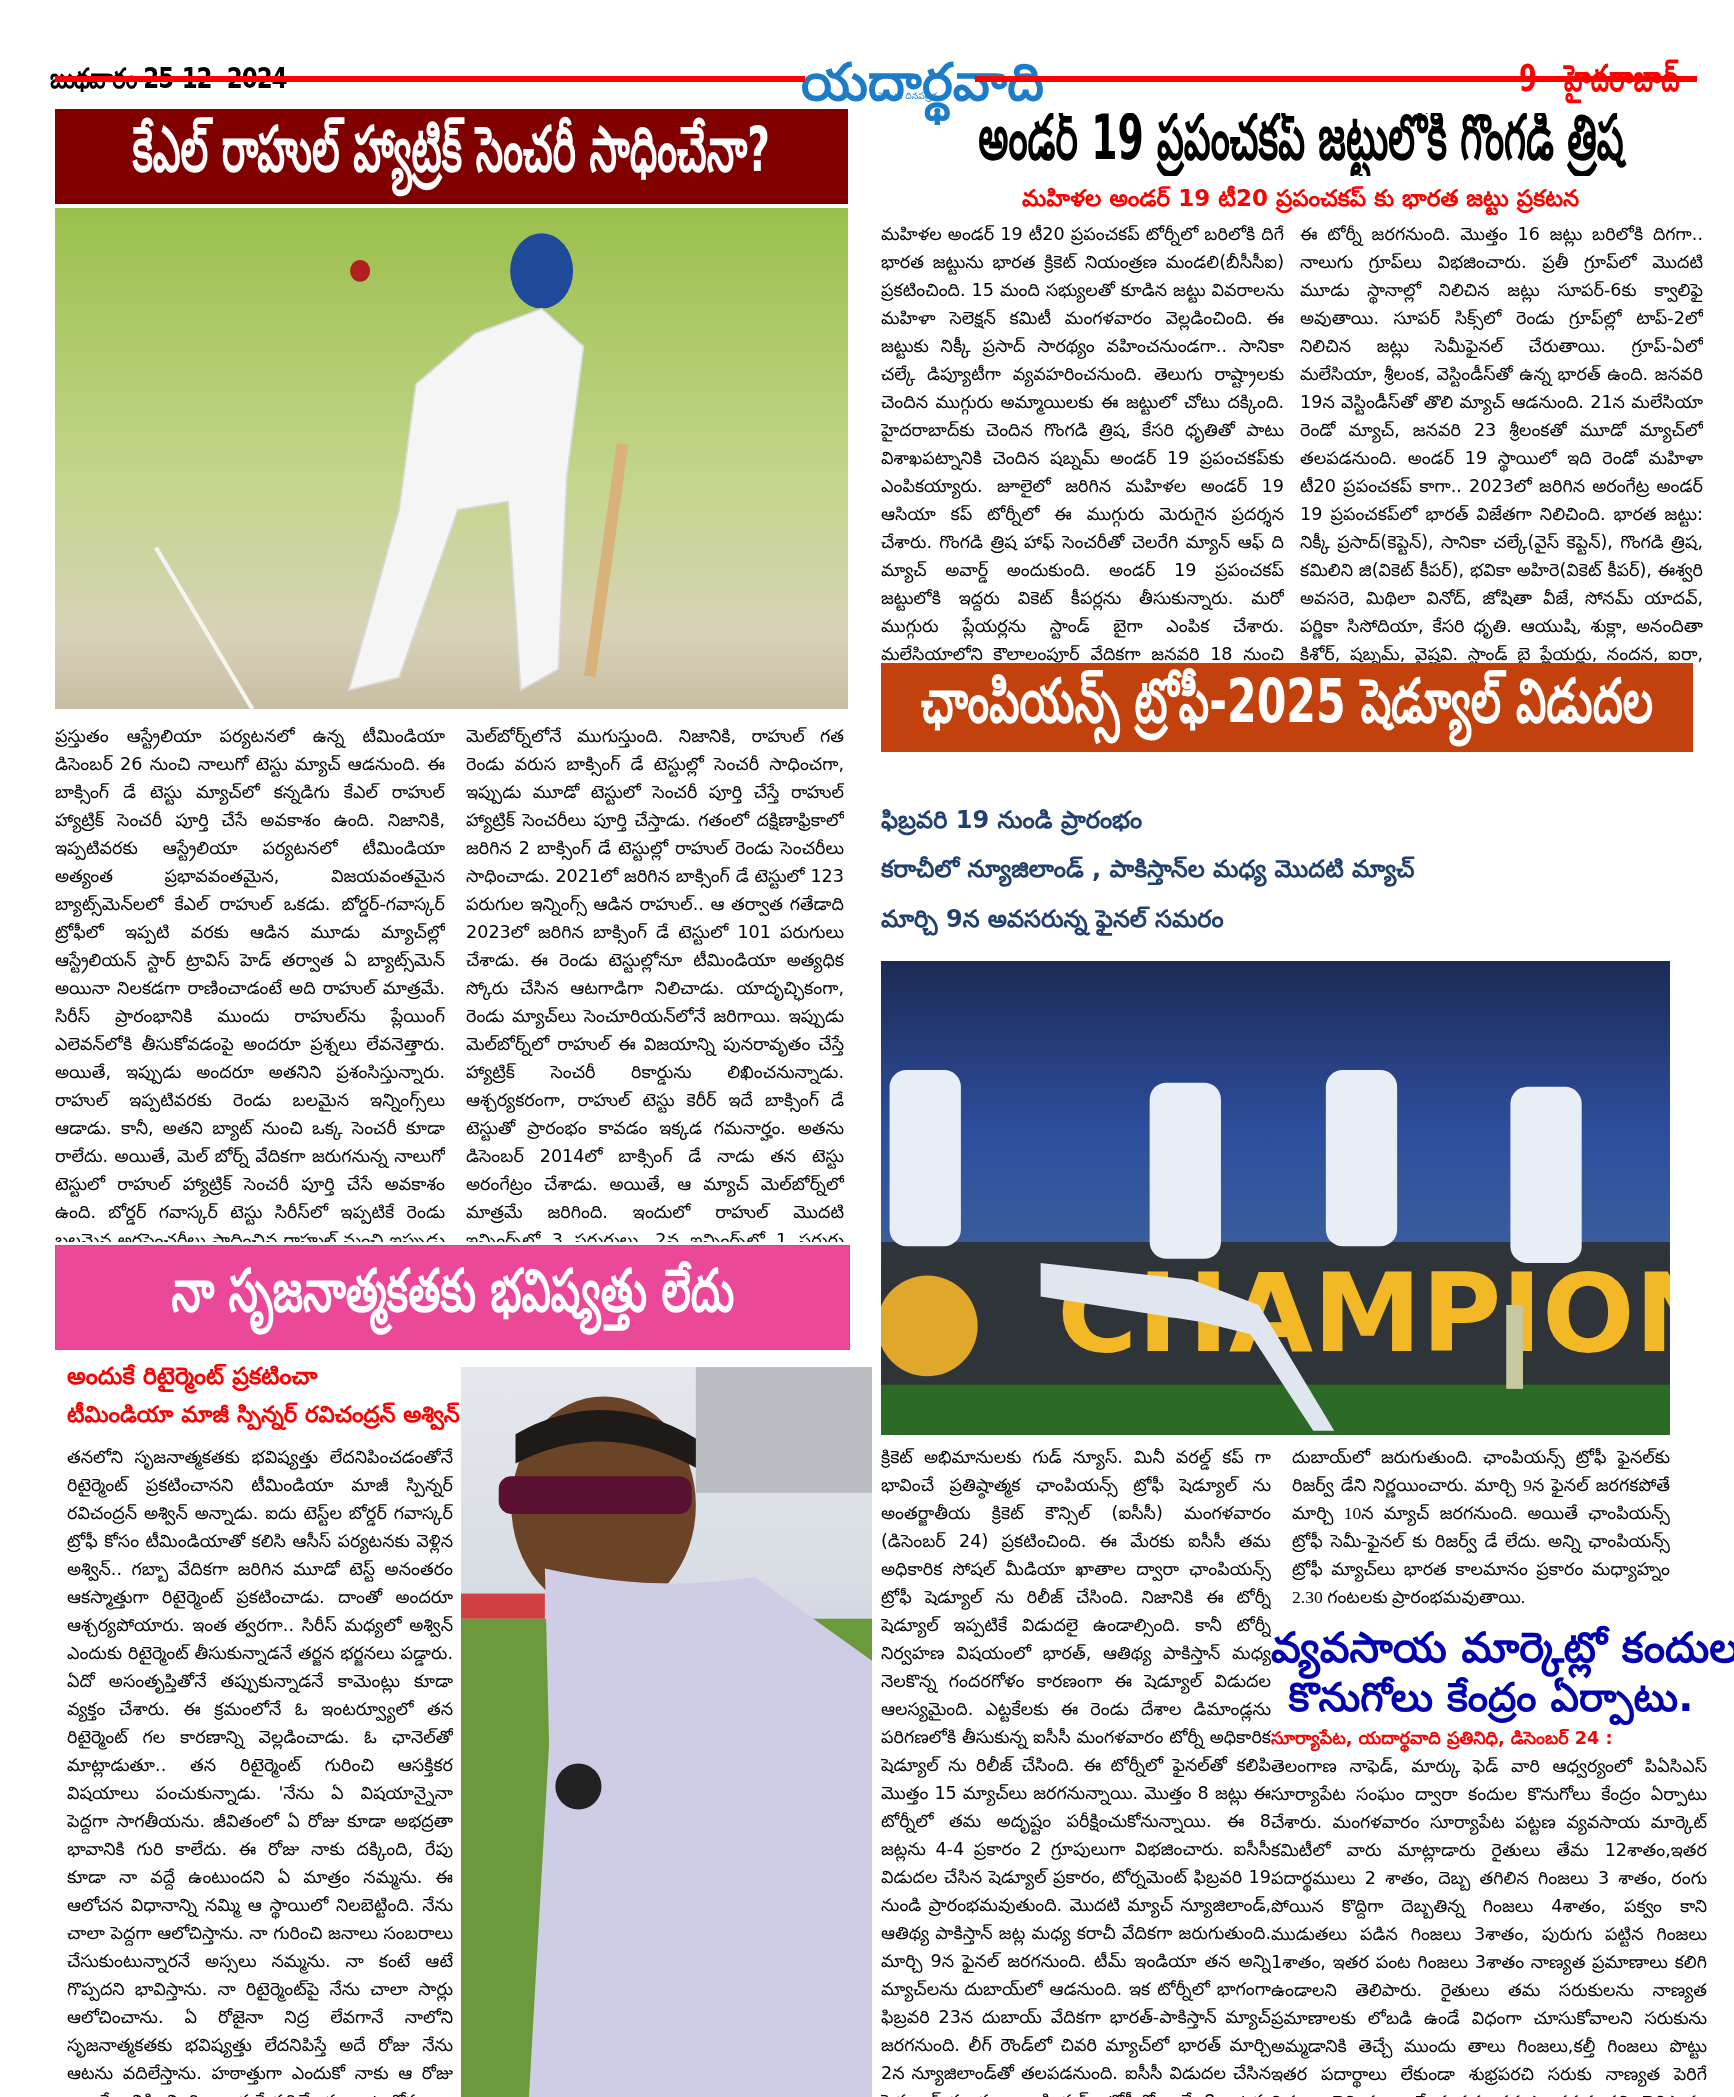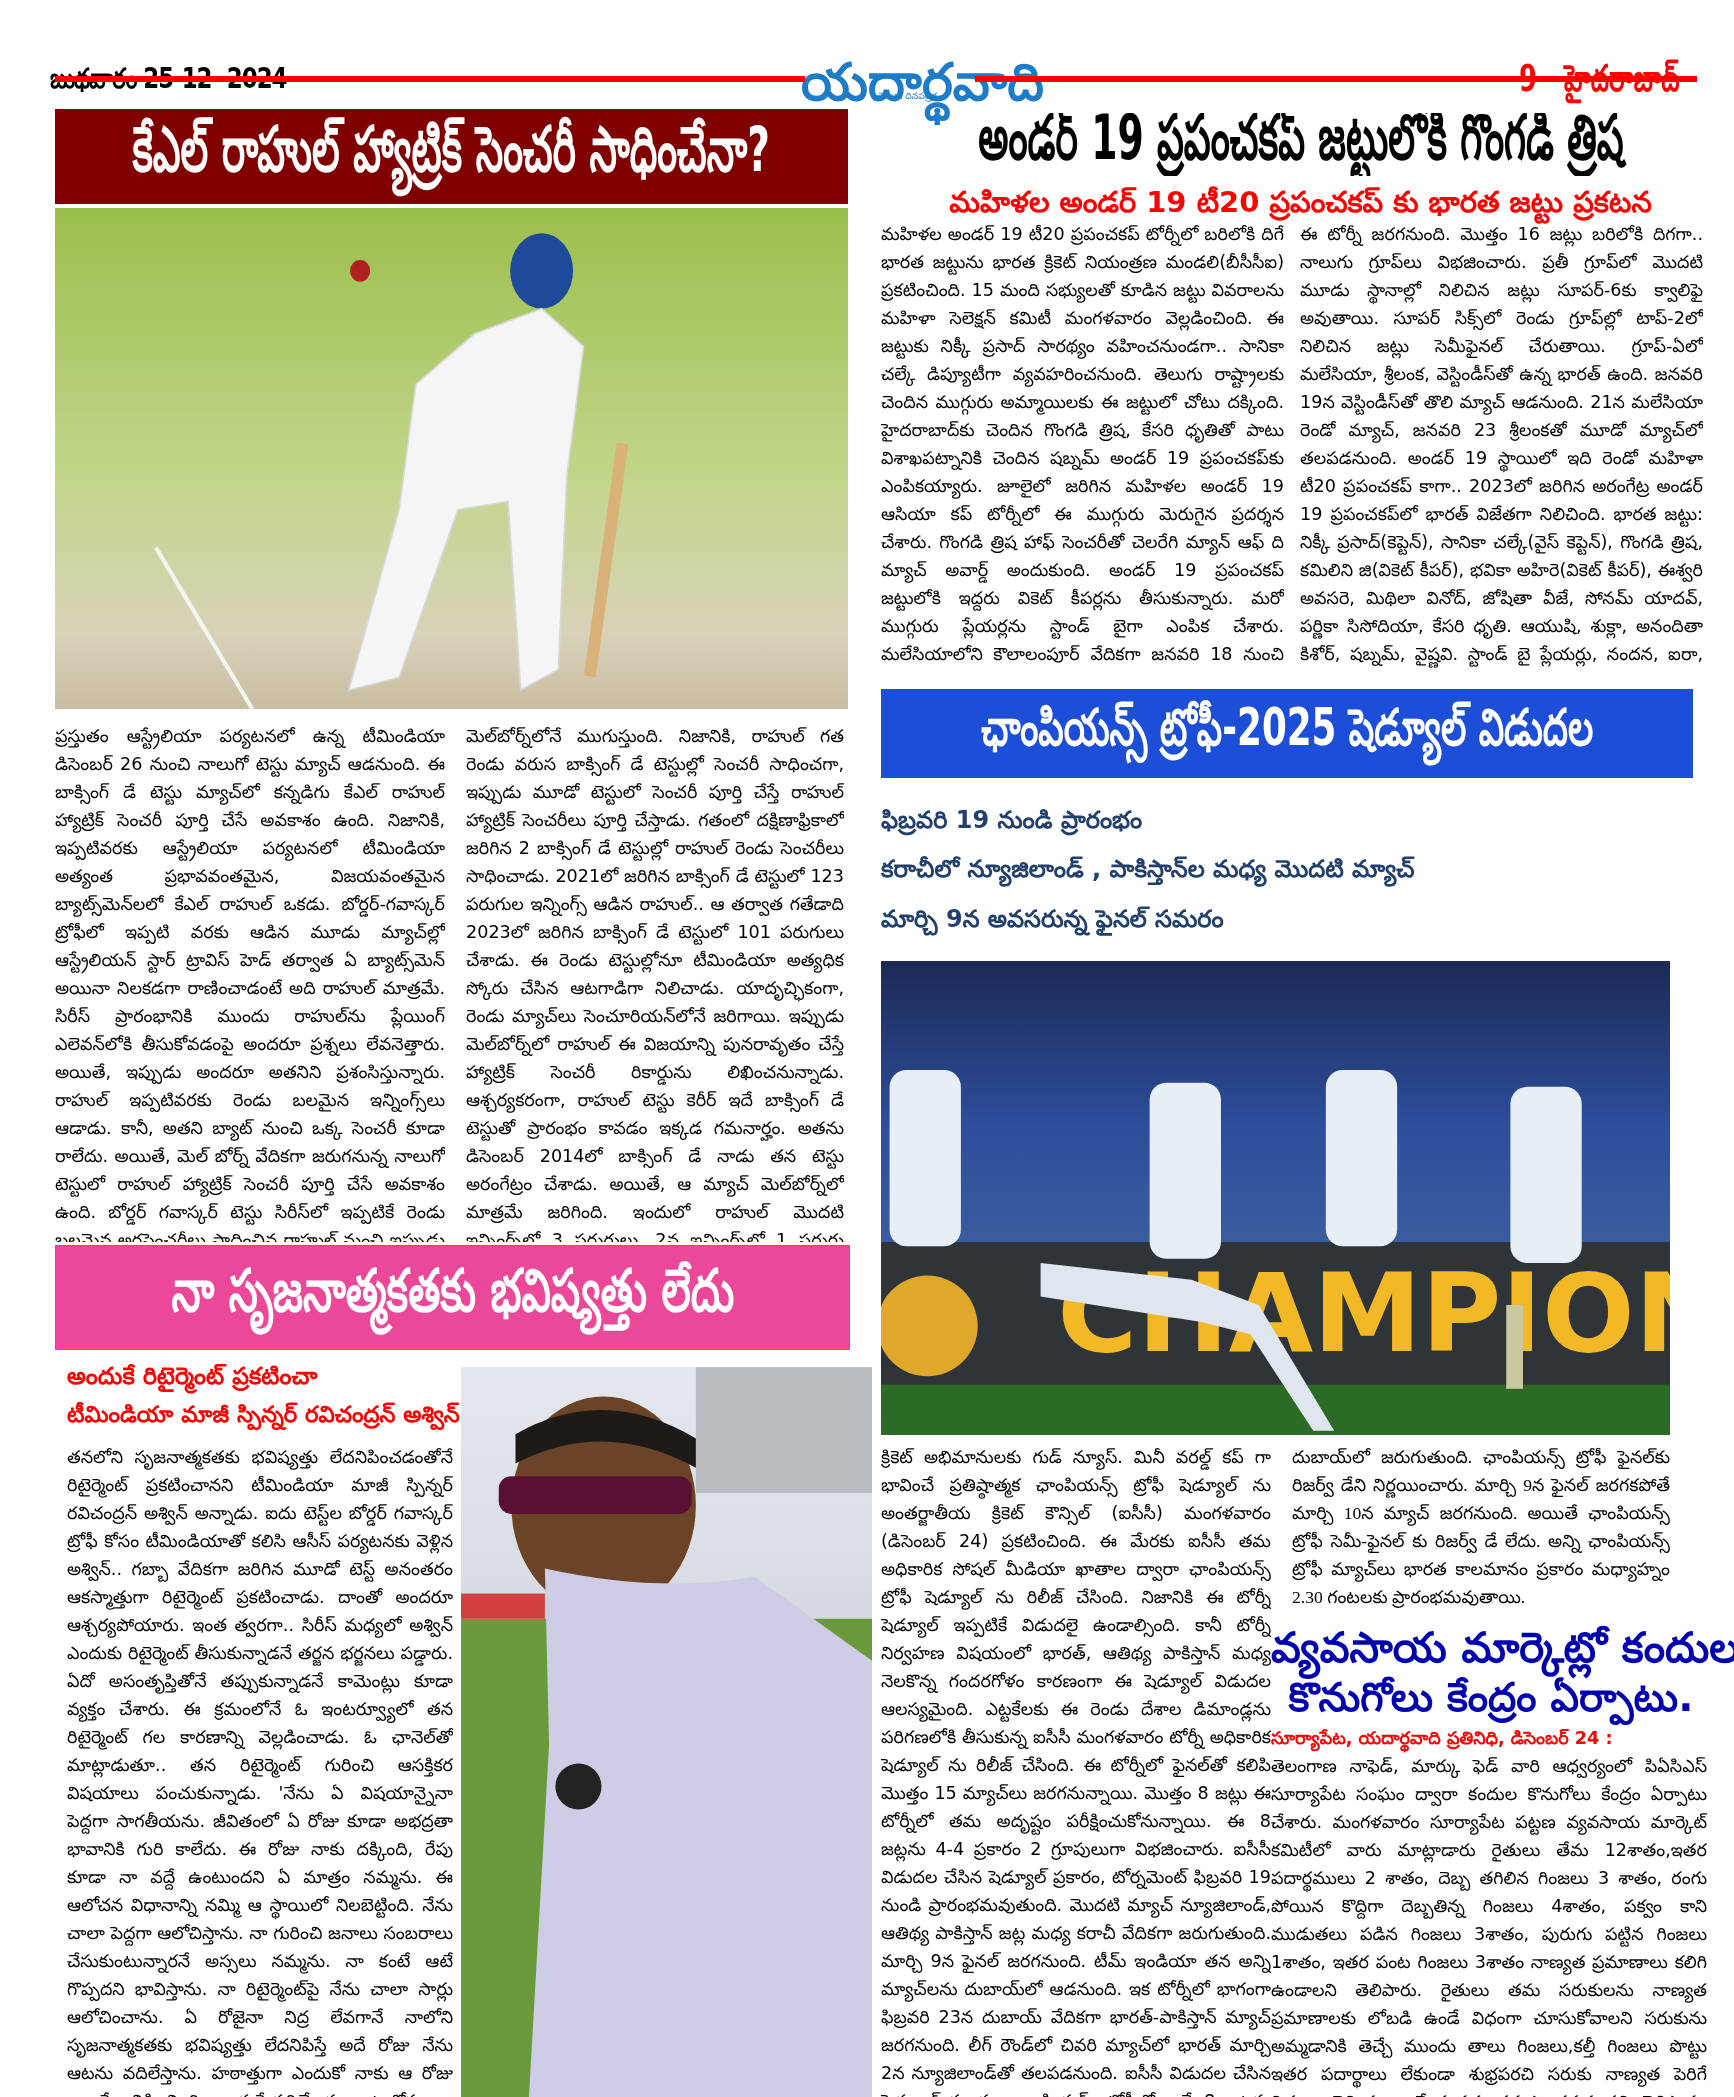--- a/index.html
+++ b/index.html
@@ -7,22 +7,22 @@
   .abs{position:absolute;}
   
   .date{left:50px;top:62px;font-size:28px;font-weight:bold;letter-spacing:-1.3px;transform:scaleX(.82);transform-origin:left;}
   .logo{left:801px;top:52px;font-size:52px;font-weight:bold;color:#1c7cc8;}
   .tagline{left:877px;top:90px;font-size:9.2px;color:#1c7cc8;}
   .pageinfo{left:1519px;top:57px;font-size:37px;font-weight:bold;color:#f00;transform:scaleX(.7);transform-origin:left;white-space:nowrap;}
   
   .banner{display:flex;align-items:center;justify-content:center;color:#fff;font-weight:bold;white-space:nowrap;overflow:hidden;}
   .b-rahul{left:55px;top:109px;width:793px;height:95px;background:#800000;font-size:63px;}
   .b-u19{left:881px;top:113px;width:839px;height:63px;font-size:63px;color:#000;background:none;}
-  .sub-u19{left:881px;top:185px;width:839px;height:25px;font-size:29px;color:#f00;font-weight:bold;text-align:center;}
-  .b-ct{left:881px;top:689px;width:812px;height:89px;background:#1d4ed8;font-size:51px;}
+  .sub-u19{left:881px;top:185px;width:839px;height:25px;font-size:23px;color:#f00;font-weight:bold;text-align:center;}
+  .b-ct{left:881px;top:663px;width:812px;height:89px;background:#c2410c;font-size:61px;}
   .b-ashwin{left:55px;top:1245px;width:793px;height:103px;background:#ec4899;font-size:59px;border:1.7px solid #7070d0;}
   
   .photo{overflow:hidden;}
   .p-rahul{left:55px;top:208px;width:793px;height:501px;background:linear-gradient(180deg,#9bbf4c 0%,#c3d68c 55%,#d8d2b8 85%,#c8bda3 100%);}
   .p-ct{left:881px;top:961px;width:789px;height:474px;background:linear-gradient(180deg,#1c2a55 0%,#2d4e9c 35%,#3a5d9e 60%,#2f3438 75%,#2e5b23 100%);}
   .p-ashwin{left:461px;top:1367px;width:411px;height:818px;background:linear-gradient(180deg,#e4e8ee 0%,#d9dde4 25%,#c8cbe0 45%,#cfd0e8 100%);}
   
   .col{font-size:17.6px;line-height:28px;text-align:justify;overflow:hidden;word-wrap:break-word;}
   .col p{margin:0;}
   .sub-red{color:#f00;font-weight:bold;font-size:23.5px;line-height:34px;}

